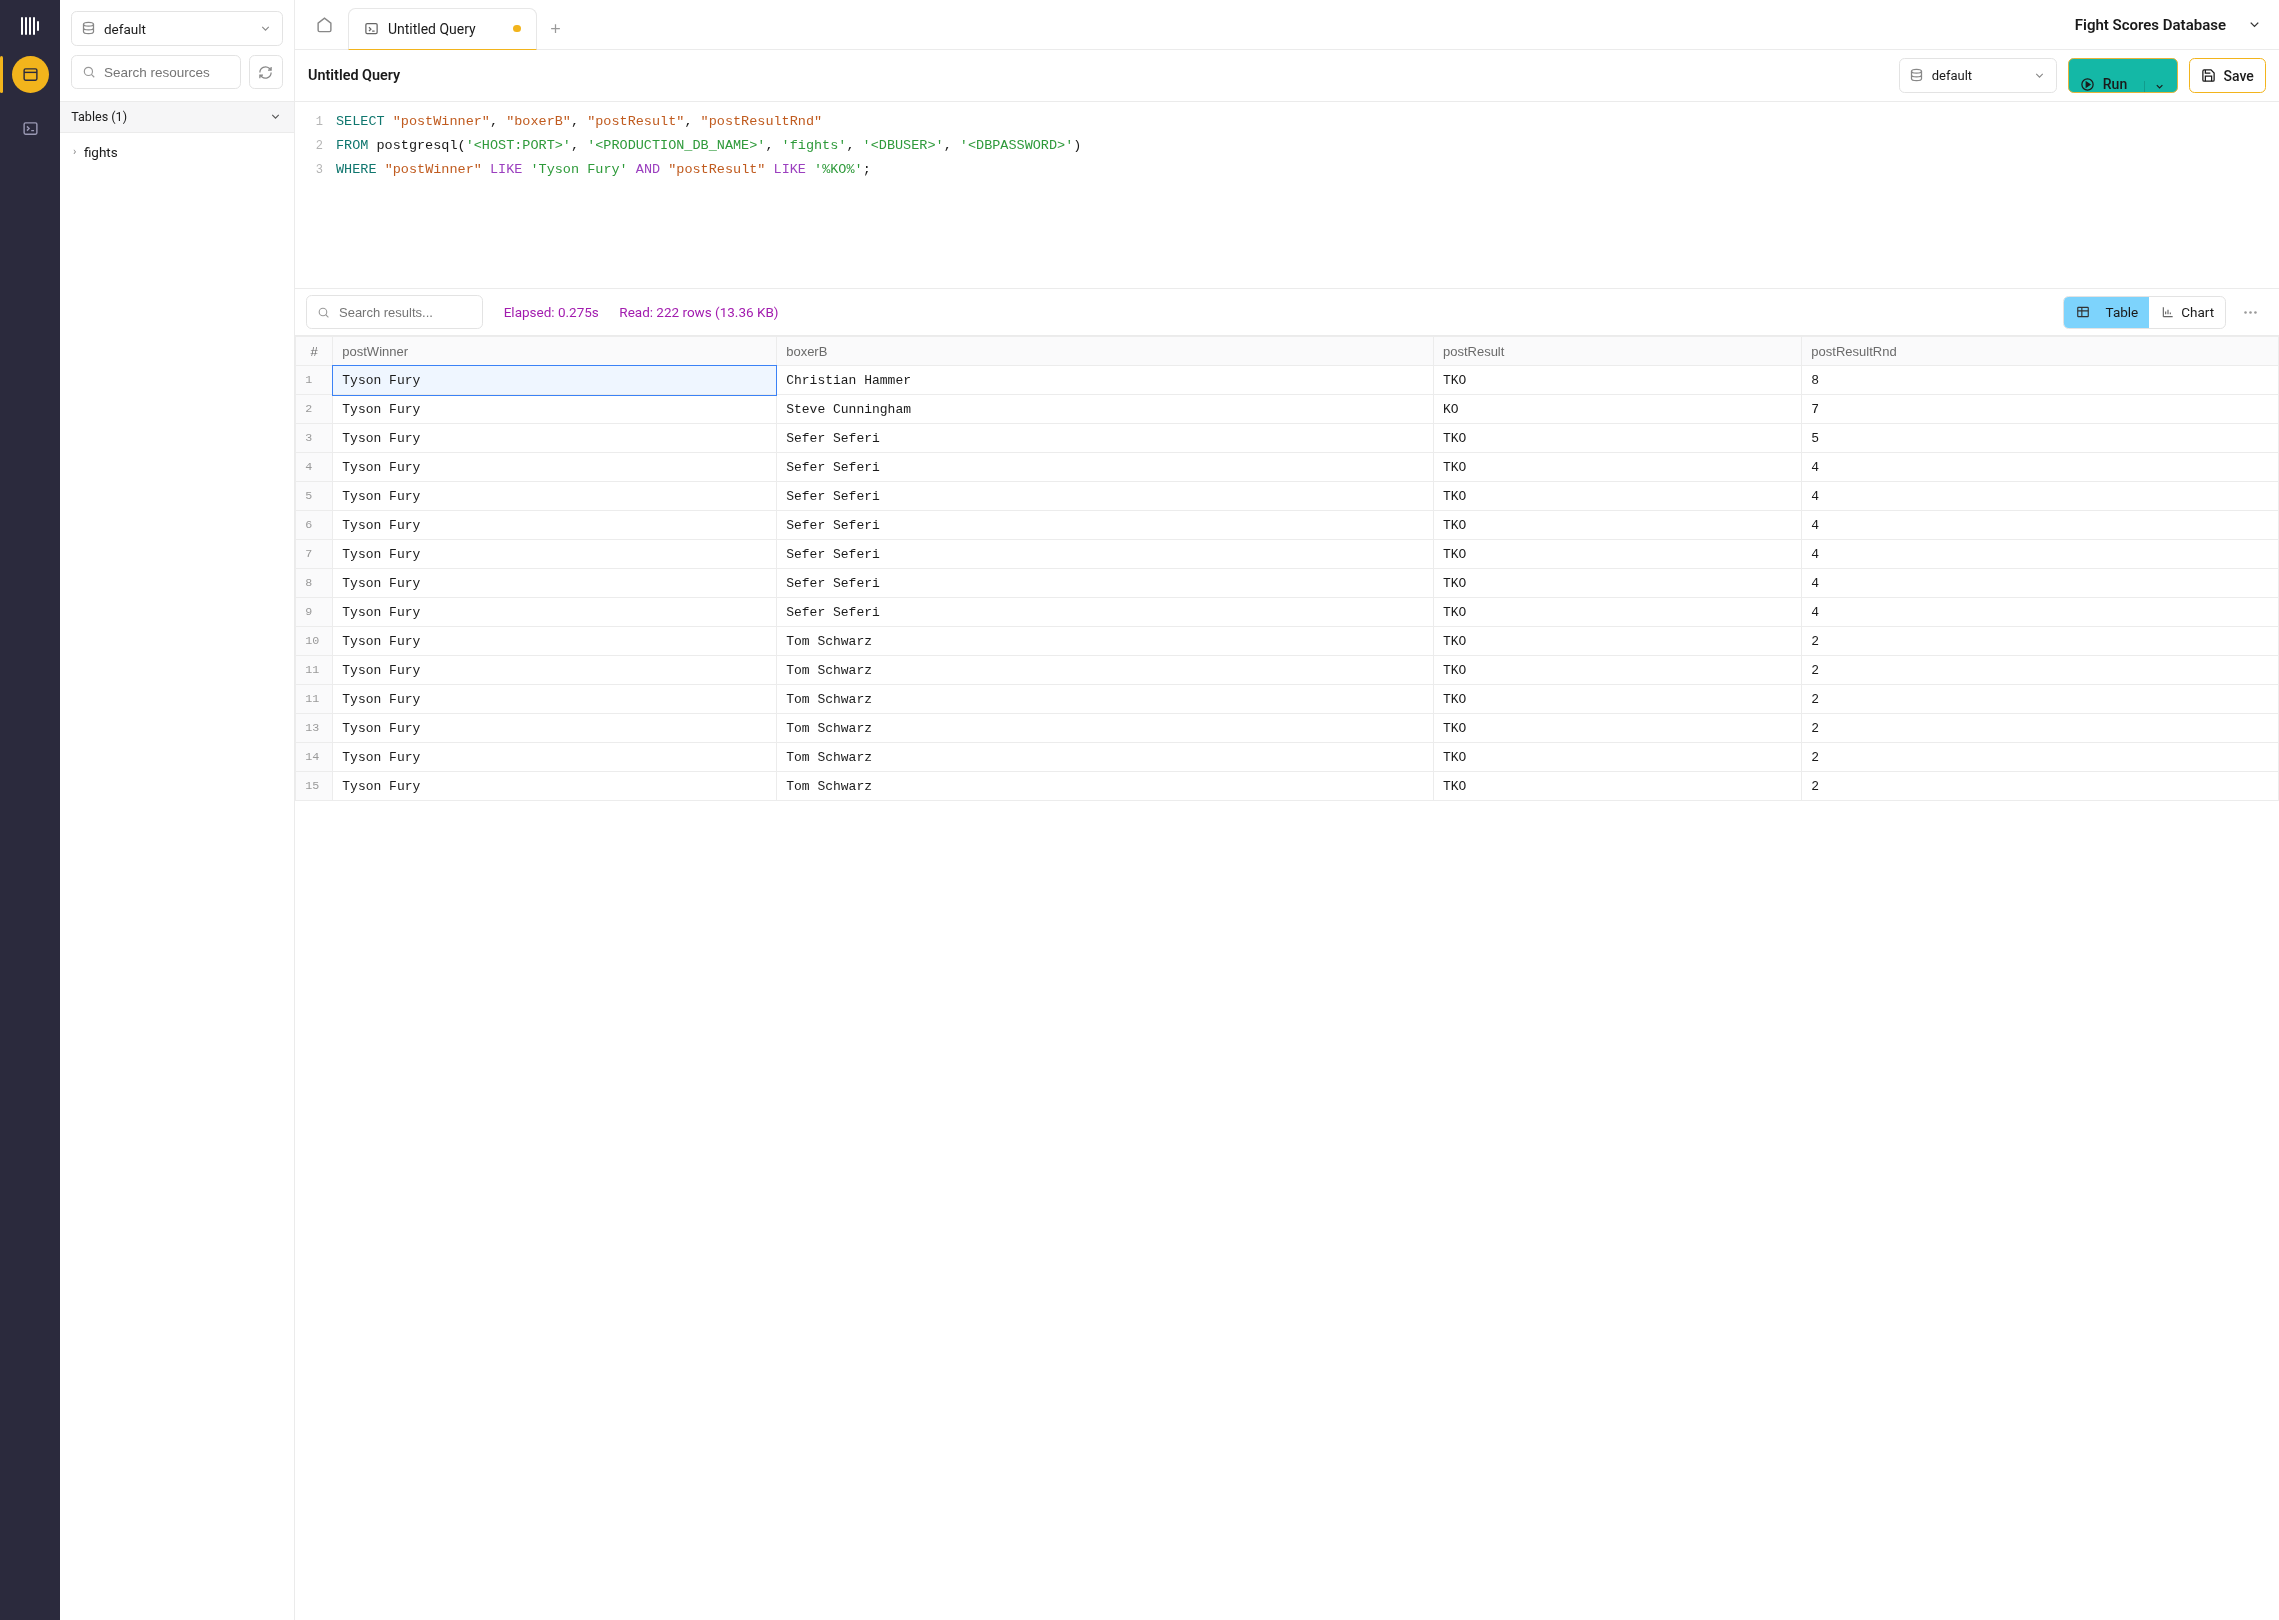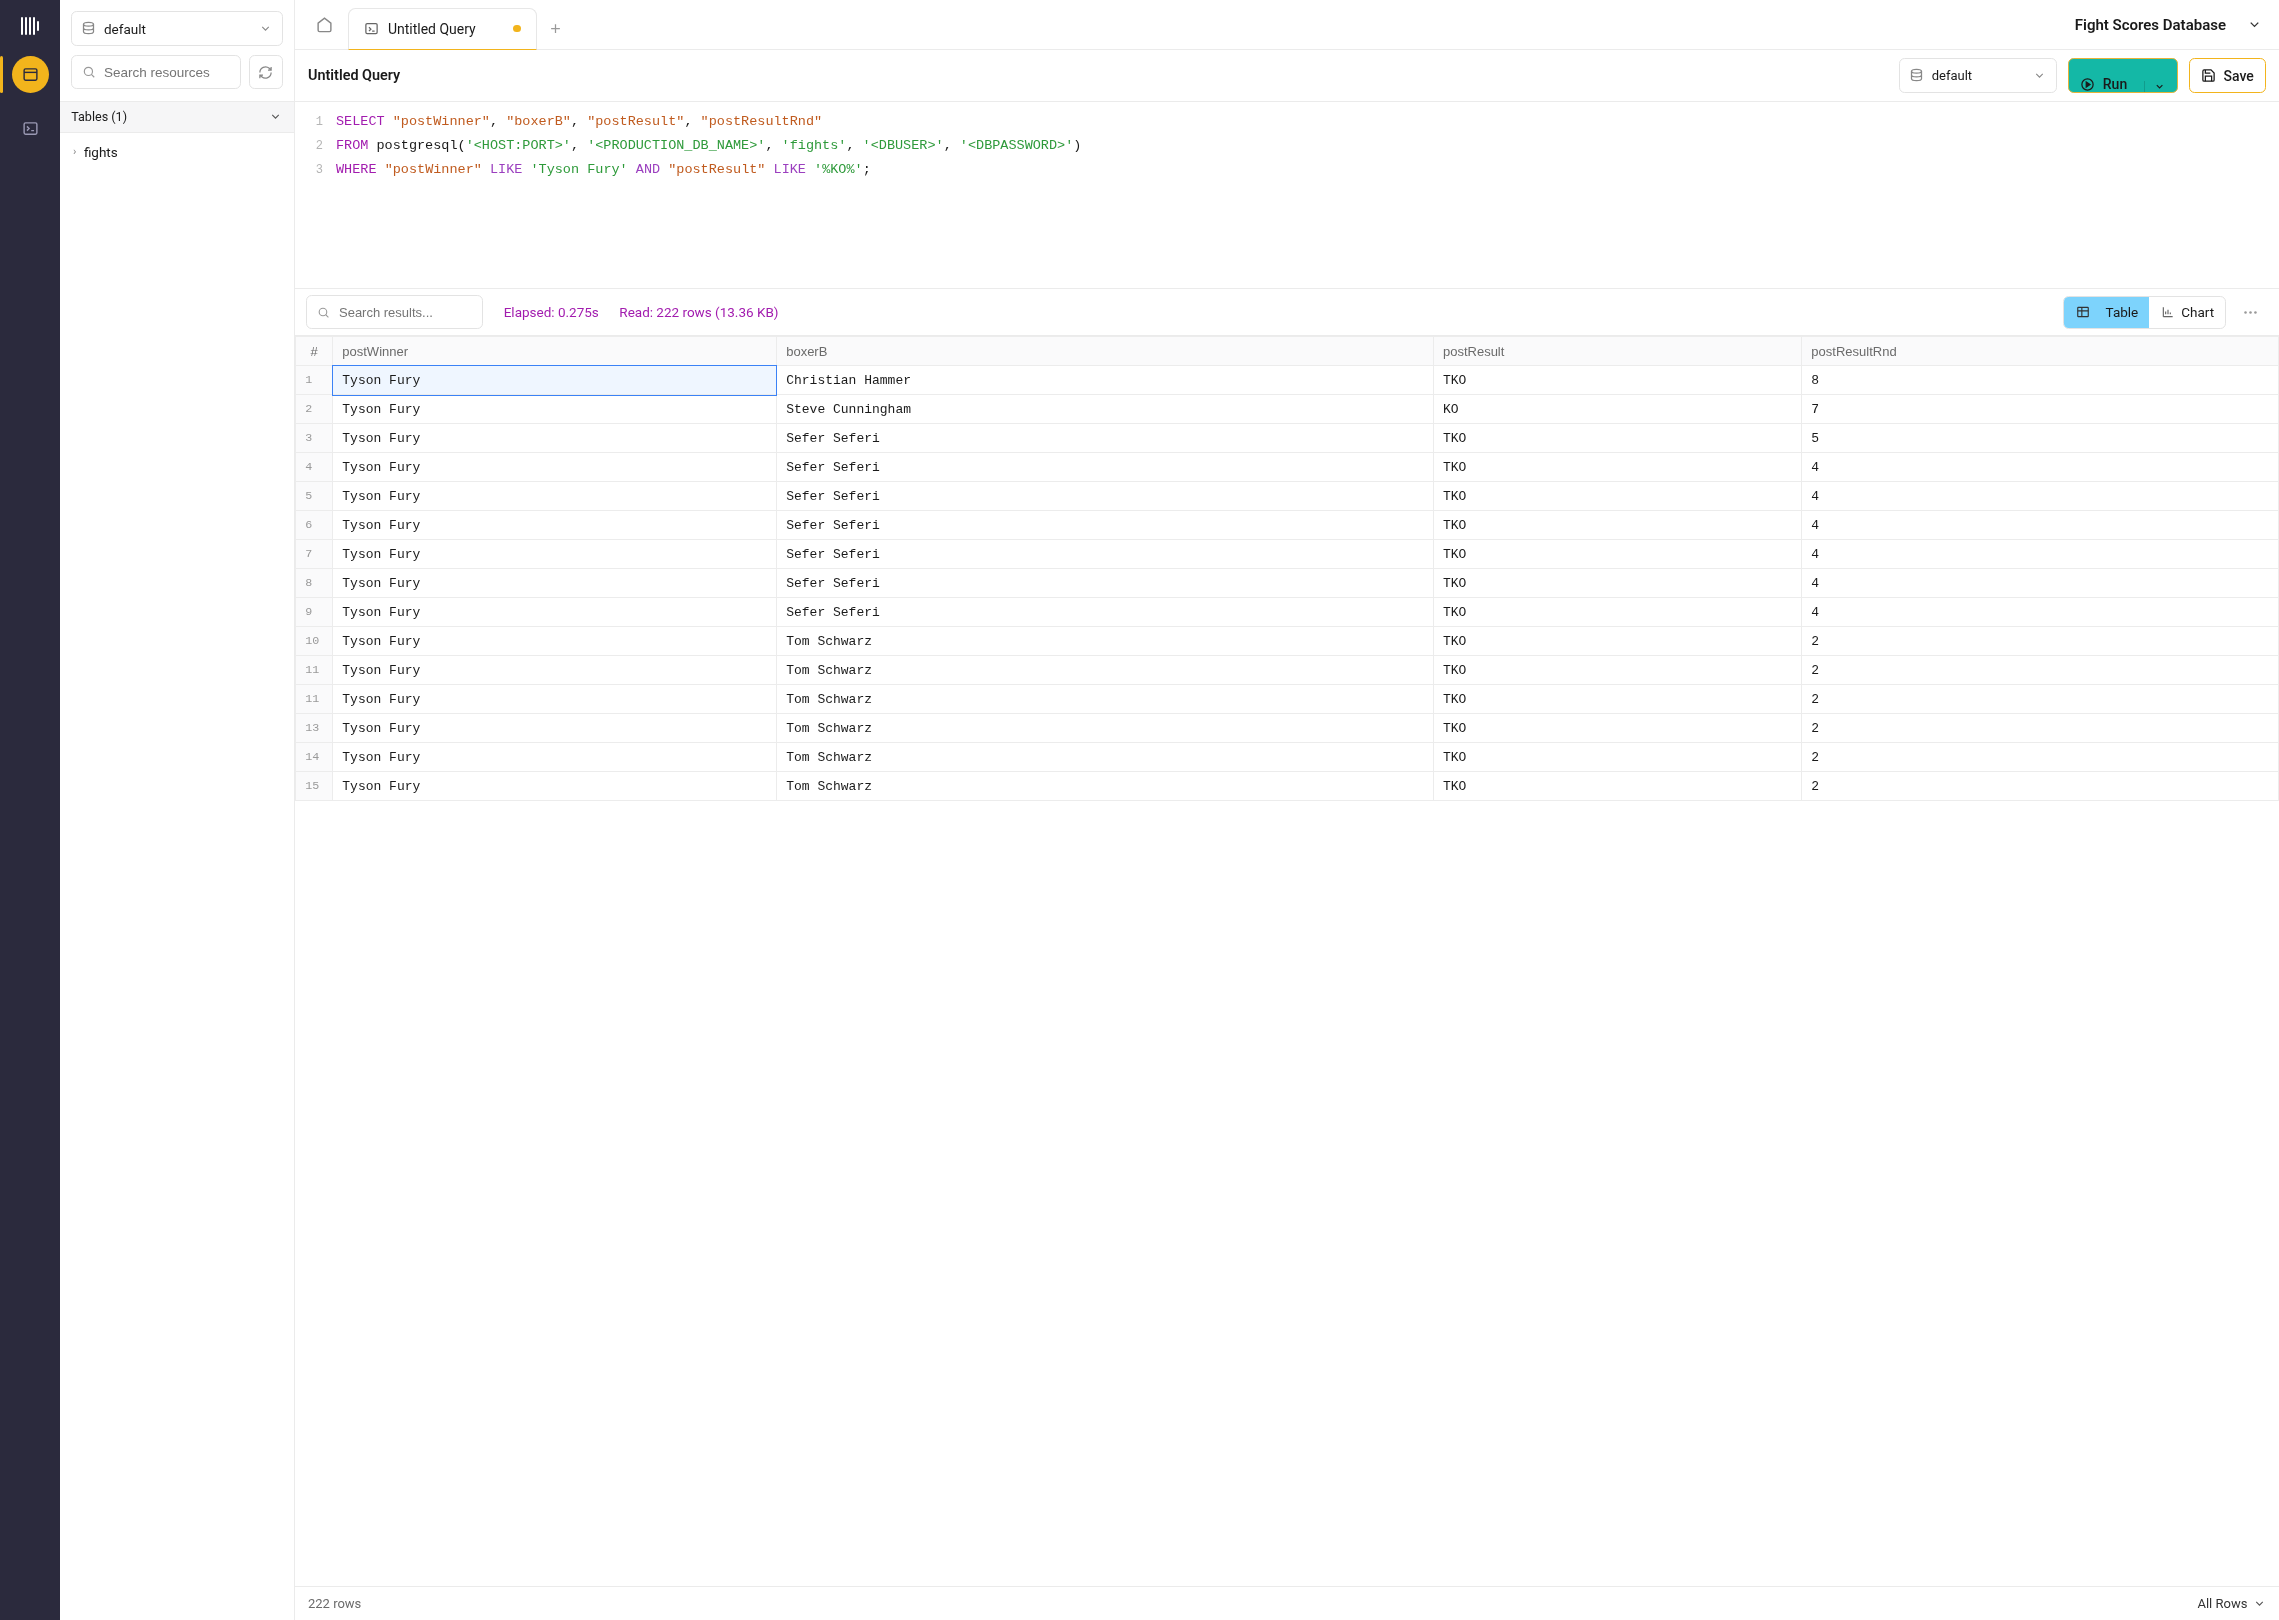--- a/index.html
+++ b/index.html
@@ -53,21 +53,21 @@
 .btn-run { background:#14b8a6; border:0.9px solid #e5b43a; display:flex;align-items:flex-end;}
 .run-main { display:flex; align-items:center; gap:7.5px; padding-right:9.3px;}
 .run-drop { border-left:0.9px solid rgba(0,0,0,.15); padding-left:9.3px; display:flex; align-items:center;}
 .btn-save { border:0.9px solid #f2b41c; background:#fff;}
 
 
 .editor { padding: 7.5px 0 7.5px 0; font-family: "SFMono-Regular", Consolas, "Liberation Mono", Menlo, monospace; font-size:13.5px; line-height:24px; height:186px; overflow:hidden;}
 .line { display:flex; }
 .gutter { width:41px; text-align:right; padding-right:13px; color:#b5b5b5; user-select:none; font-size:12px;}
 .code { white-space:pre; }
-.kw { color:#a21caf; }
+.kw { color:#0f766e; }
 .str { color:#2e9a3a; }
 .col { color:#c05b1f; }
 .op { color:#9b3fbf; }
 
 
 .results-bar { border-top:0.9px solid #ebebeb; border-bottom:0.9px solid #ebebeb; height:48px; display:flex; align-items:center; padding:0 11.2px; gap:20.5px;}
 .res-search { border:0.9px solid #e3e3e3; border-radius:5.6px; height:34px; display:flex; align-items:center; padding:0 9.3px; gap:7.5px; width:177px;}
 .res-search input { border:none; outline:none; width:100%; font-size:13px; background:transparent; color:#4c1d95;}
 .meta { color:#a21caf; font-size:13.5px;}
 .res-right { margin-left:auto; display:flex; align-items:center; gap:7.5px;}
@@ -419,25 +419,16 @@
               <td class="rownum">15</td>
               <td>Tyson Fury</td>
               <td>Tom Schwarz</td>
               <td>TKO</td>
               <td>2</td>
             </tr>
           </tbody>
         </table>
     </div>
 
-    <div class="footer">
-      <span>222 rows</span>
-      <div class="footer-right">
-        <span>All Rows</span>
-        <svg width="13" height="13" viewBox="0 0 24 24" fill="none" stroke="#555" stroke-width="2">
-            <path d="M6 9l6 6 6-6"></path>
-          </svg>
-      </div>
-    </div>
 
   </div>
 </div>
 
 
 </body></html>

